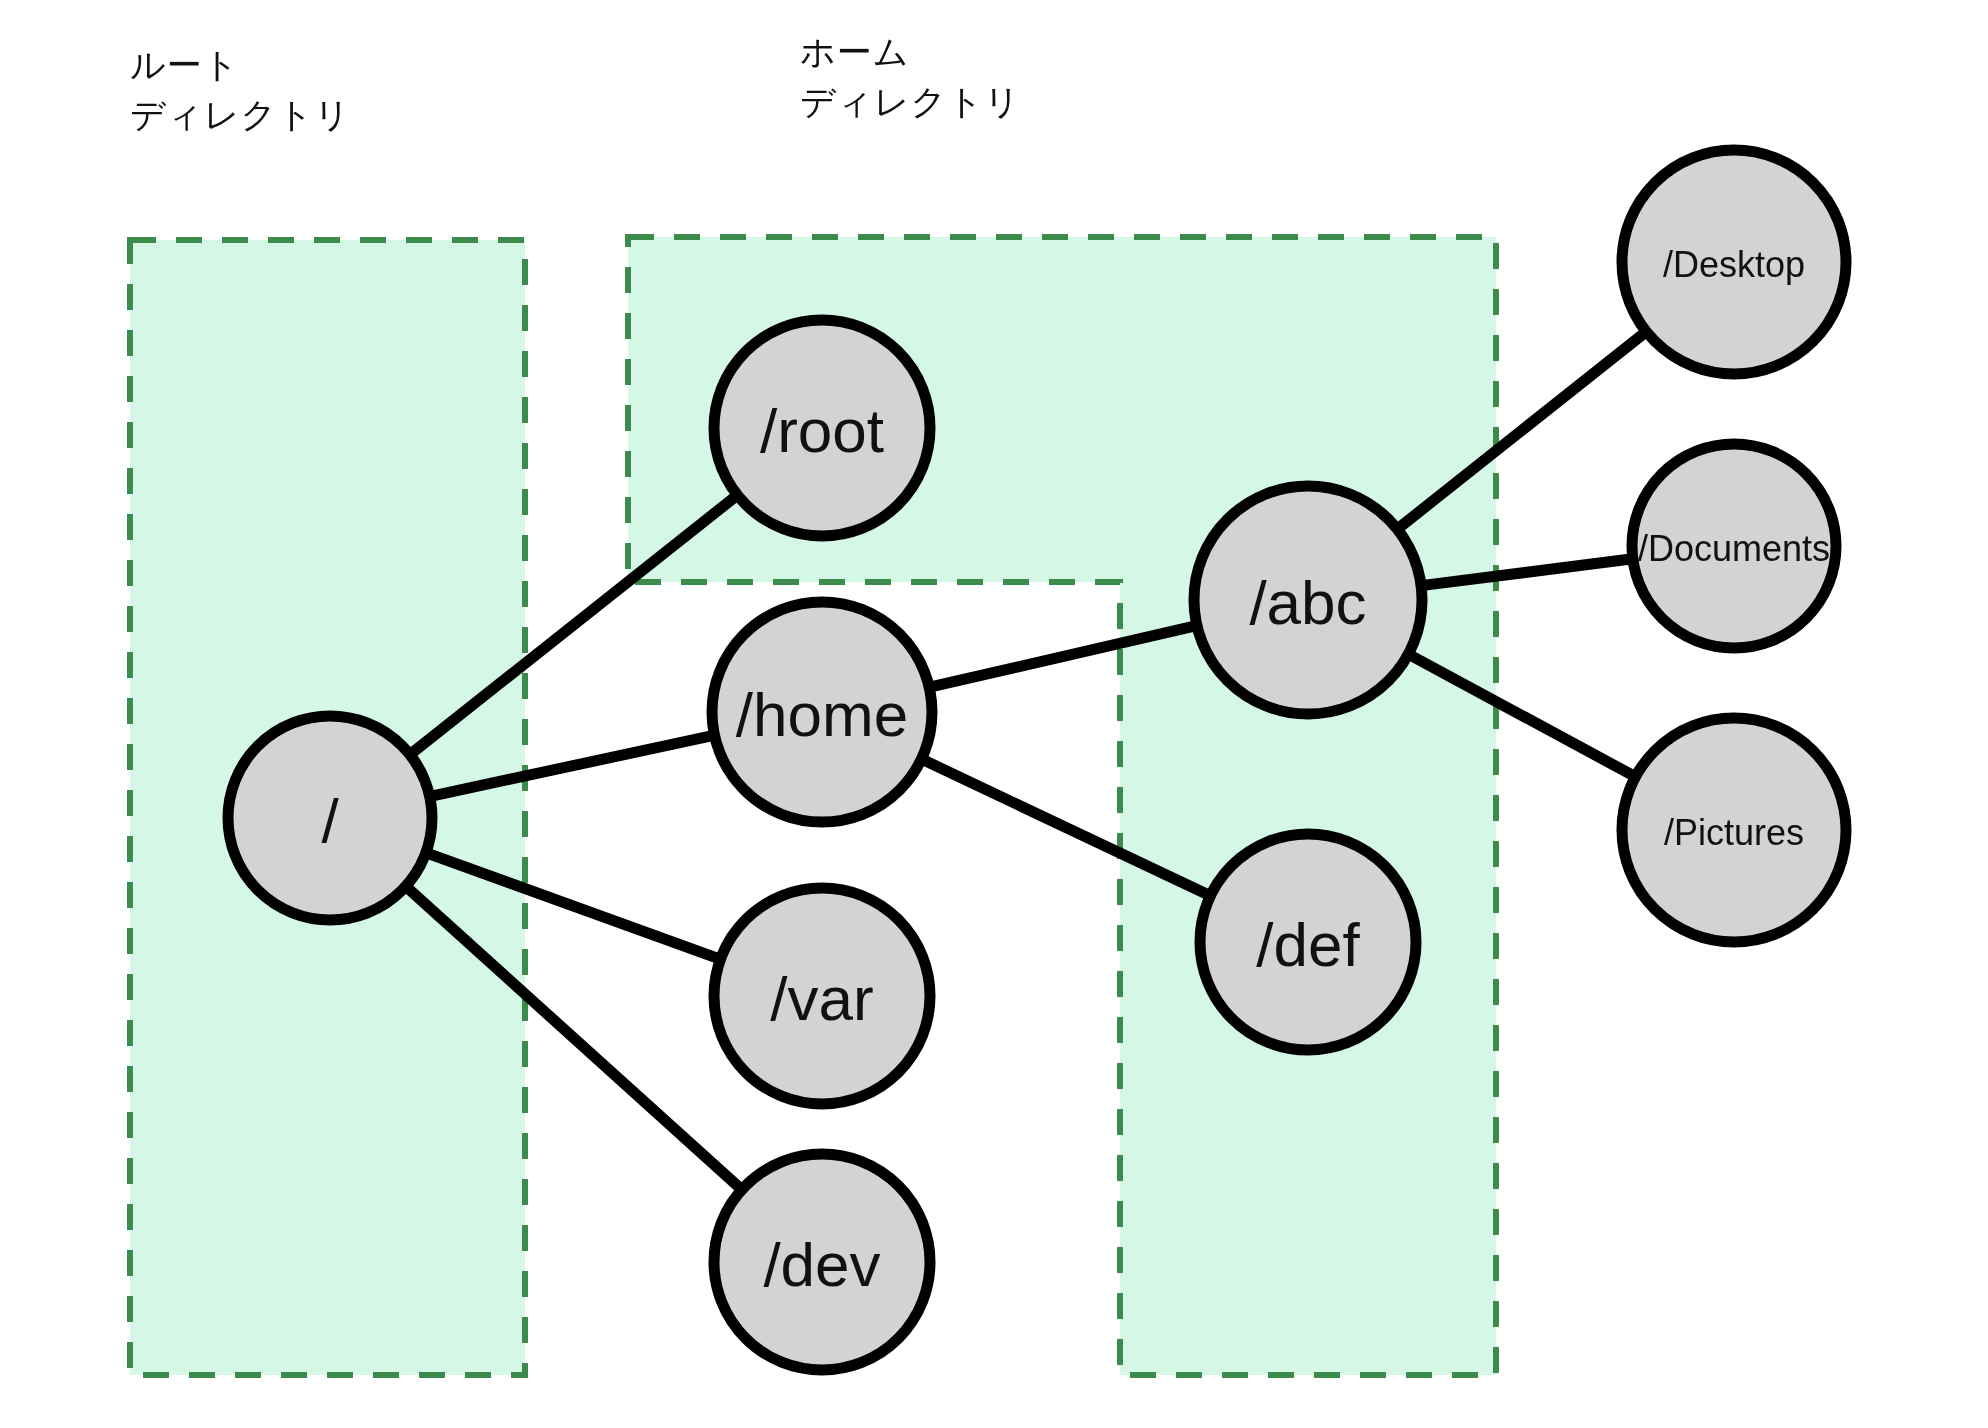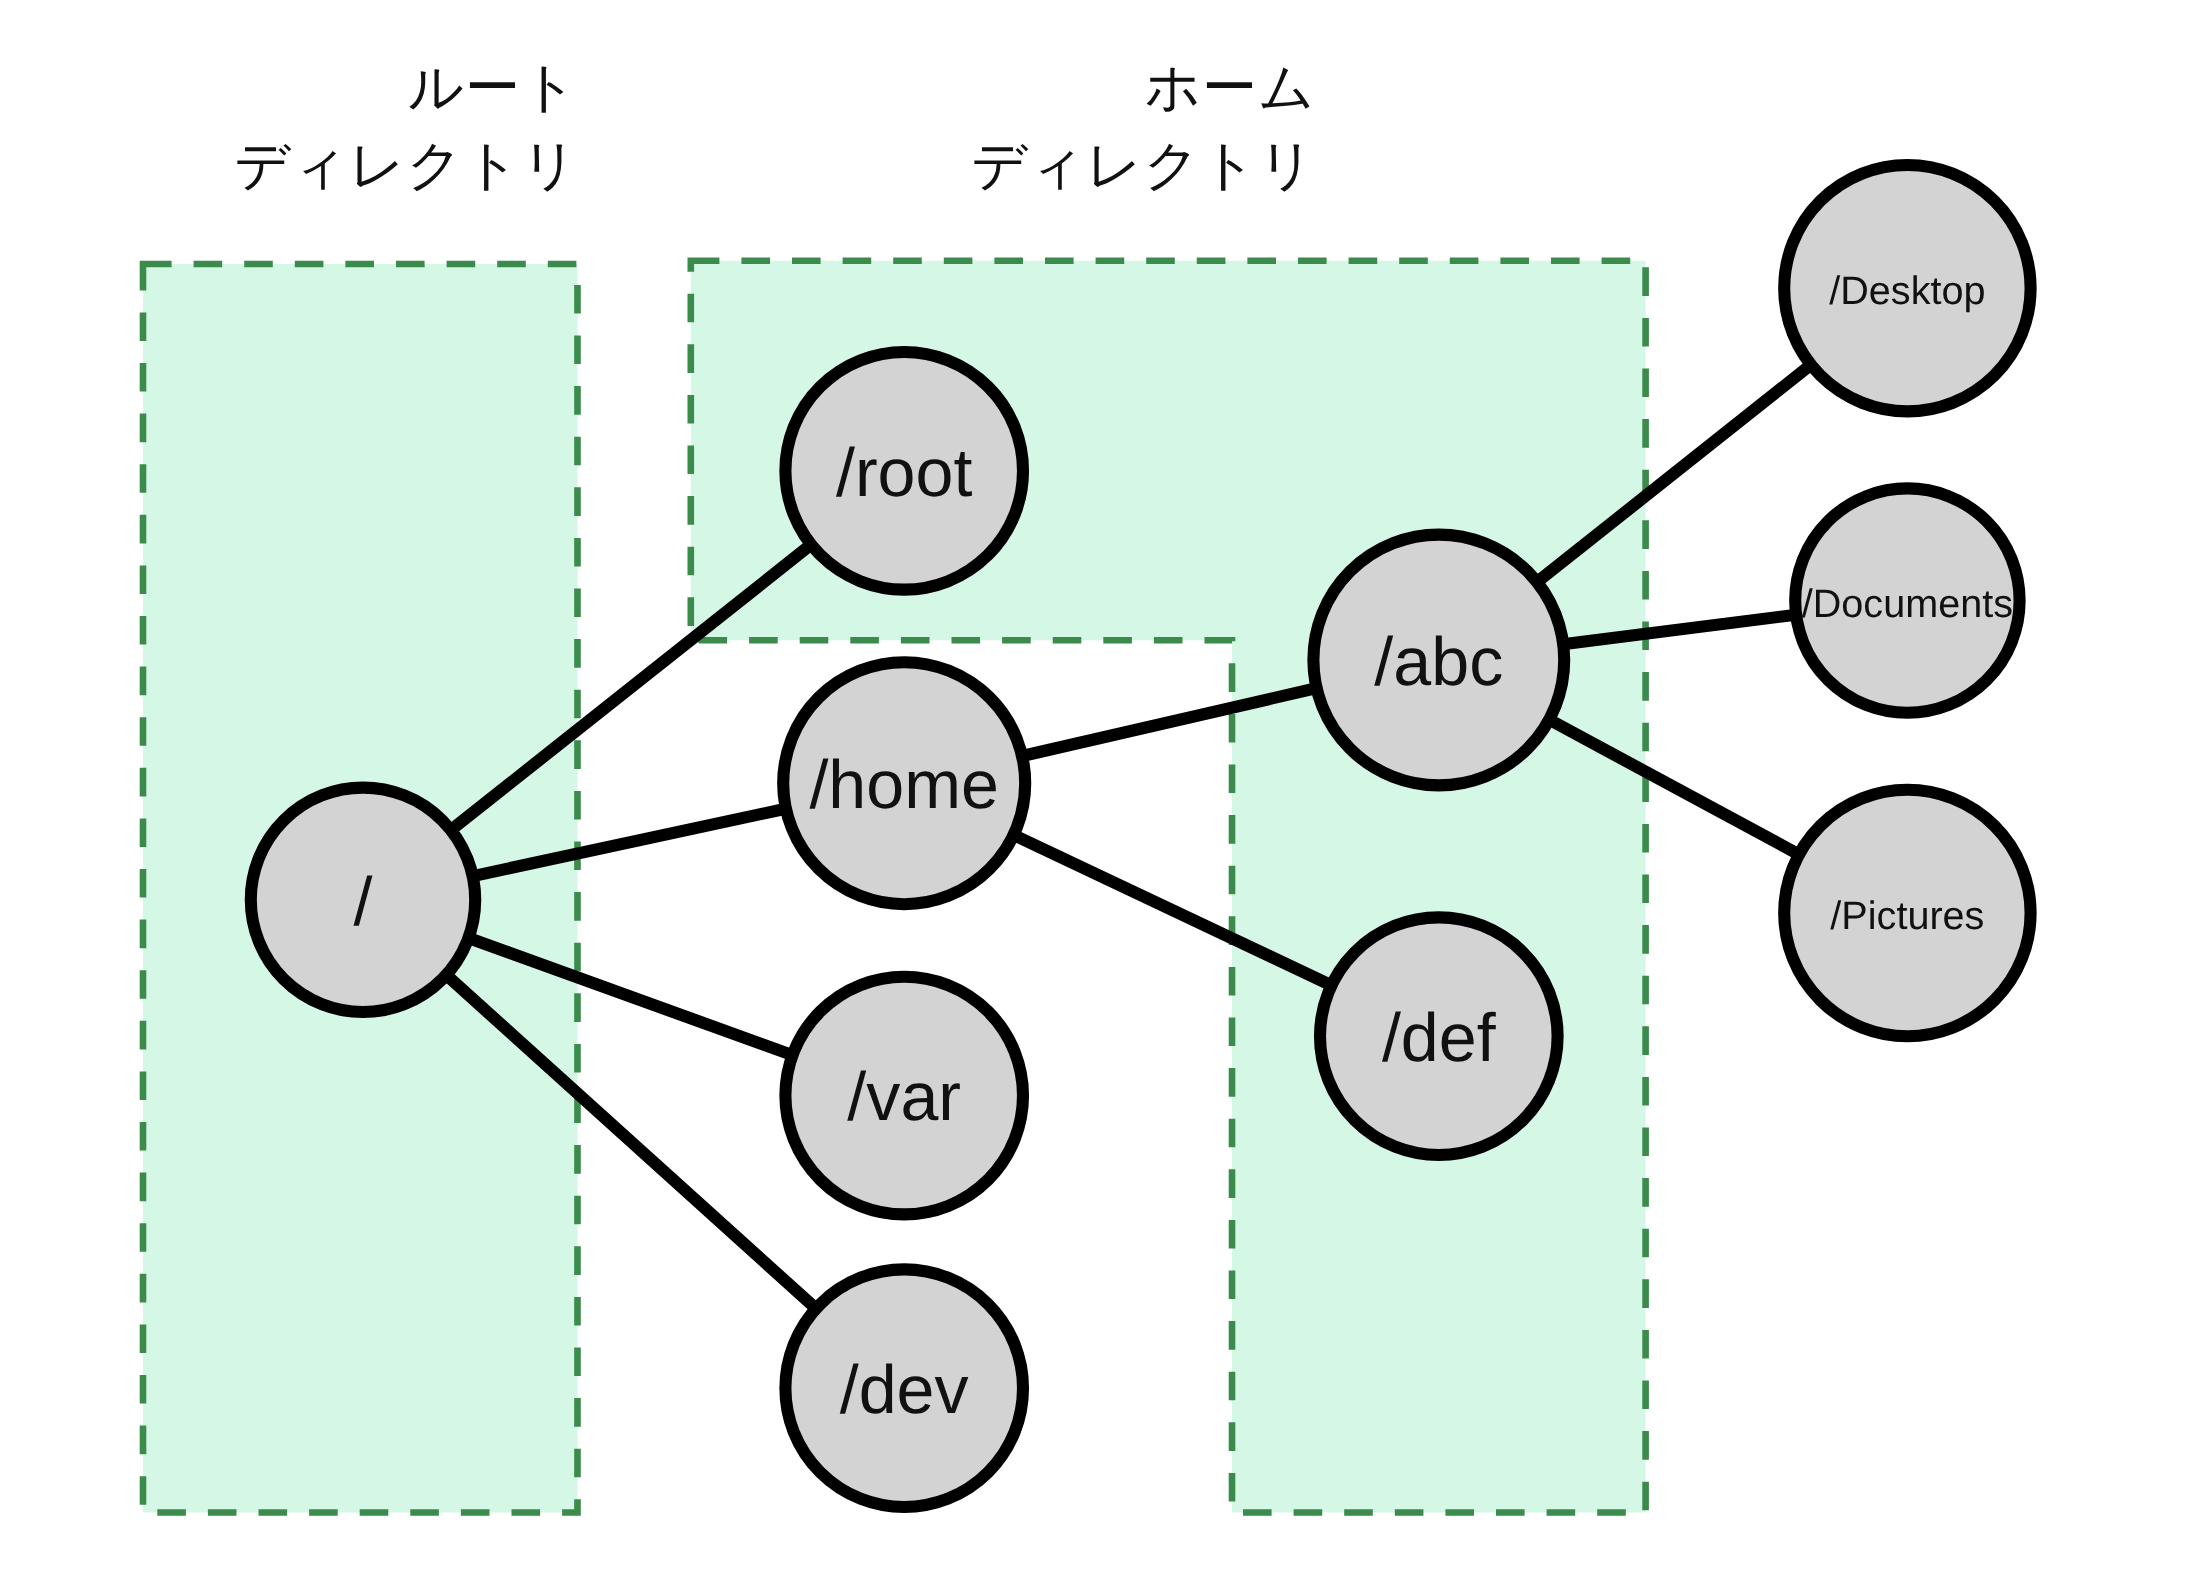--- a/index.html
+++ b/index.html
@@ -45,31 +45,31 @@
   .node-label {
     font-family: "Liberation Sans", sans-serif;
     fill: #111111;
     text-anchor: middle;
     dominant-baseline: central;
   }
   .node-label.big { font-size: 62px; }
   .node-label.small { font-size: 36px; }
   .region-caption {
     position: absolute;
-    text-align: right;
-    font-family: Liberation Serif, serif;
-    font-size: 50px;
+    text-align: left;
+    font-family: Liberation Mono, monospace;
+    font-size: 35px;
     line-height: 1.42;
     color: #111111;
     letter-spacing: 1px;
     white-space: pre-line;
     user-select: none;
   }
   #caption-root { left: 130px; top: 44px; width: 396px; }
-  #caption-home { left: 800px; top: 44px; width: 396px; }
+  #caption-home { left: 800px; top: 31px; width: 396px; }
 </style>
 </head>
 <body>
 
 <div id="stage">
 
   <svg id="canvas" viewBox="0 0 1988 1428">
     <g id="regions-layer">
         <polygon points="130,240 525,240 525,1375 130,1375" class="region-fill"></polygon>
         <polygon points="628,237 1496,237 1496,1375 1120,1375 1120,582 628,582" class="region-fill"></polygon>

